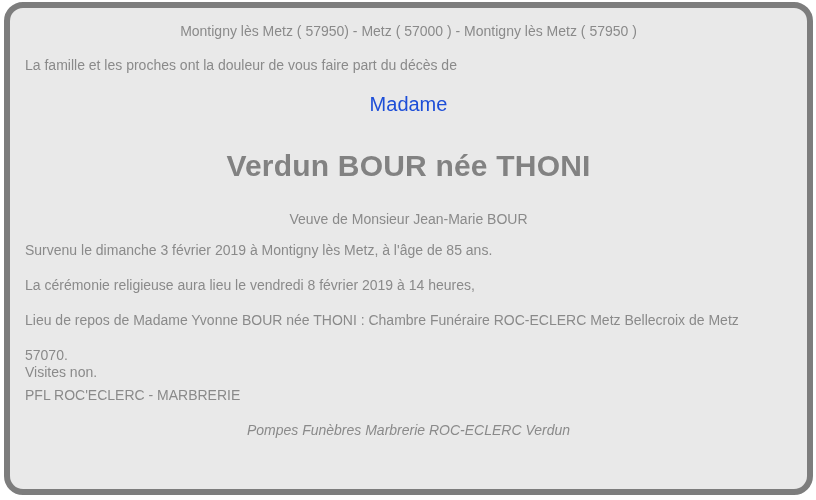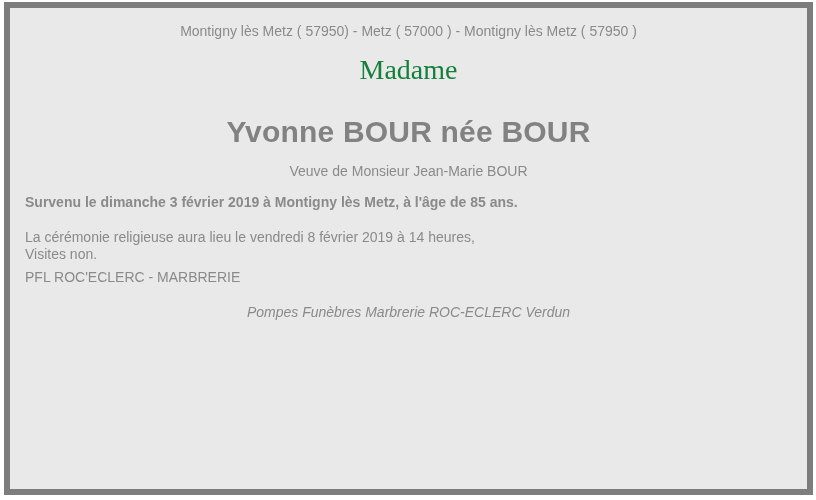--- a/index.html
+++ b/index.html
@@ -1,15 +1,15 @@
 <!DOCTYPE html>
 <html style="--page: #ffffff; --border: #7d7d7d; --bg: #e9e9e9; --text: #8a8a8a;"><head>
 <meta charset="utf-8">
 <style>
-  * { margin: 0; padding: 0; box-sizing: border-box; }
+  * { margin: 0; padding: 0; box-sizing: border-box; border-radius: 19px; }
   html, body {
     width: 816px; height: 500px;
     background: var(--page, #ffffff);
     font-family: "Liberation Sans", sans-serif;
     overflow: hidden;
   }
   .notice-frame {
     position: absolute;
     left: 4px; top: 2px; right: 3px; bottom: 5px;
     border: 6px solid var(--border, #7d7d7d);
@@ -17,52 +17,57 @@
     padding: 15px 15px 0 15px;
     color: var(--text, #8a8a8a);
     font-size: 14px;
     line-height: 17px;
   }
   .centered { text-align: center; }
   .leftline { text-align: left; }
   p { margin: 0; }
   .loc-line      { margin-top: 0; }
   .intro-line    { margin-top: 17px; }
-  .civility-line { margin-top: 18px; font-size: 28px; line-height: 24px; color: #15803d; font-family: Liberation Serif, serif; }
+  .civility-line { margin-top: 18px; font-size: 20px; line-height: 24px; color: #1d4ed8; }
   .name-line     { margin-top: 32px; font-size: 30px; line-height: 35px; font-weight: bold; color: #828282; letter-spacing: 0.2px; }
-  .widow-line    { margin-top: 14px; }
-  .death-line    { margin-top: 14px; font-weight: bold; }
+  .widow-line    { margin-top: 28px; }
+  .death-line    { margin-top: 14px; }
   .ceremony-par  { margin-top: 16px; }
   .repose-par    { margin-top: 13px; }
   .visits-line   { margin-top: 0; }
   .closing-line  { margin-top: 16px; }
   .home-line     { margin-top: 6px; }
   .footer-line   { margin-top: 18px; font-style: italic; }
   .par-line { display: block; margin-top: 18px; }
 </style>
 </head>
 <body>
 
 <div class="notice-frame">
 
   <p class="loc-line centered">Montigny lès Metz ( 57950) - Metz ( 57000 ) - Montigny lès Metz ( 57950 )</p>
 
+  <p class="intro-line leftline">La famille et les proches ont la douleur de vous faire part du décès de</p>
 
   <p class="civility-line centered">Madame</p>
 
-  <p class="name-line centered">Yvonne BOUR née BOUR</p>
+  <p class="name-line centered">Verdun BOUR née THONI</p>
 
   <p class="widow-line centered">Veuve de Monsieur Jean-Marie BOUR</p>
 
   <p class="death-line leftline">Survenu le dimanche 3 février 2019 à Montigny lès Metz, à l'âge de 85 ans.</p>
 
   <p class="ceremony-par leftline">
     <span class="par-line">La cérémonie religieuse aura lieu le vendredi 8 février 2019 à 14 heures,</span>
   </p>
 
+  <p class="repose-par leftline">
+    <span class="par-line">Lieu de repos de Madame Yvonne BOUR née THONI : Chambre Funéraire ROC-ECLERC Metz Bellecroix de Metz</span>
+    <span class="par-line">57070.</span>
+  </p>
 
   <p class="visits-line leftline">Visites non.</p>
 
 
   <p class="home-line leftline">PFL ROC'ECLERC - MARBRERIE</p>
 
   <p class="footer-line centered">Pompes Funèbres Marbrerie ROC-ECLERC Verdun</p>
 
 </div>
 

